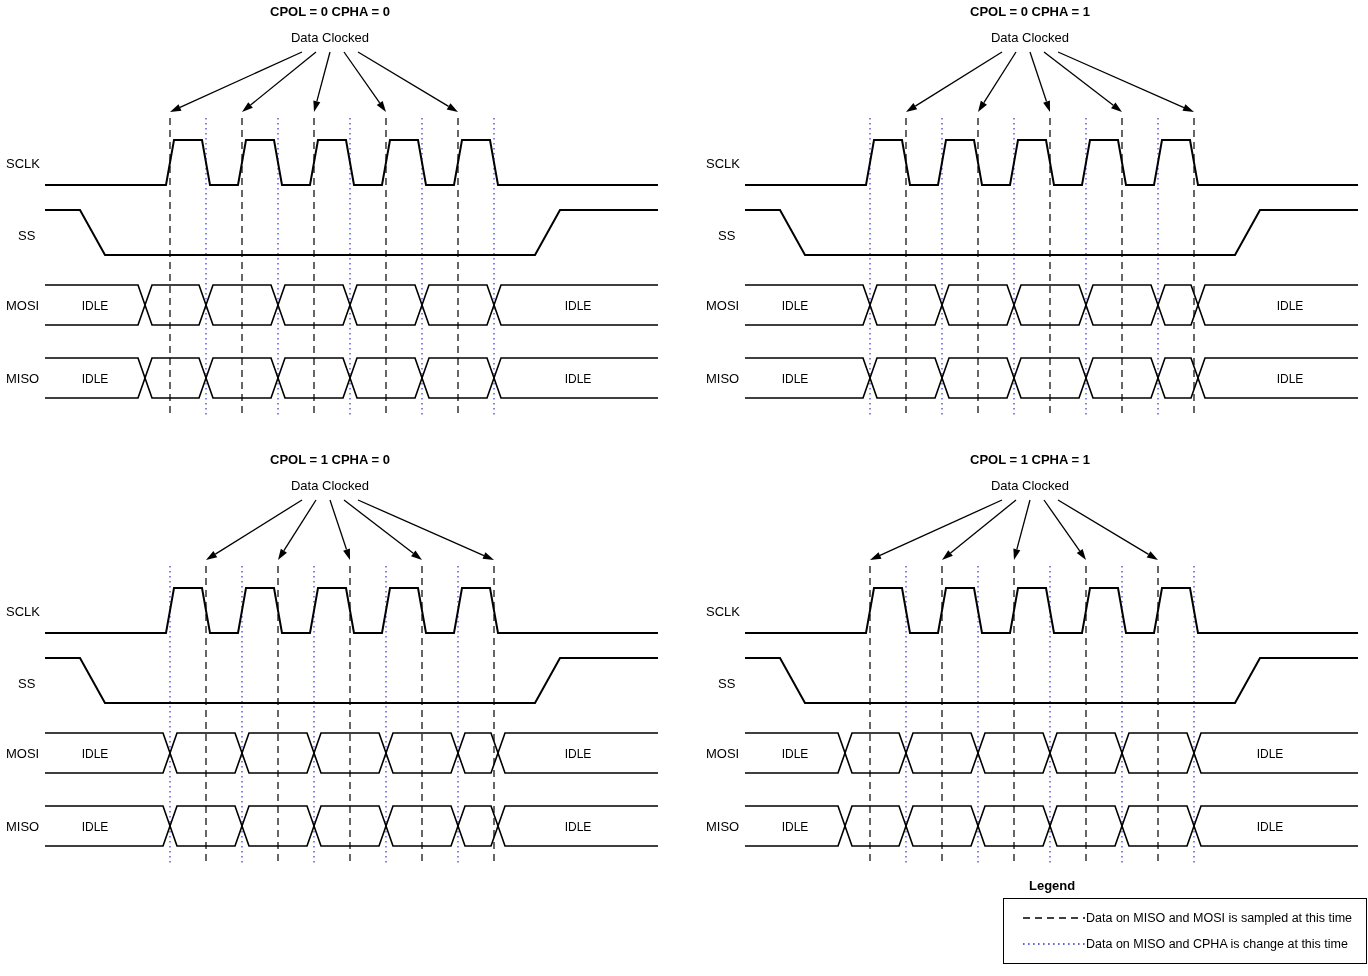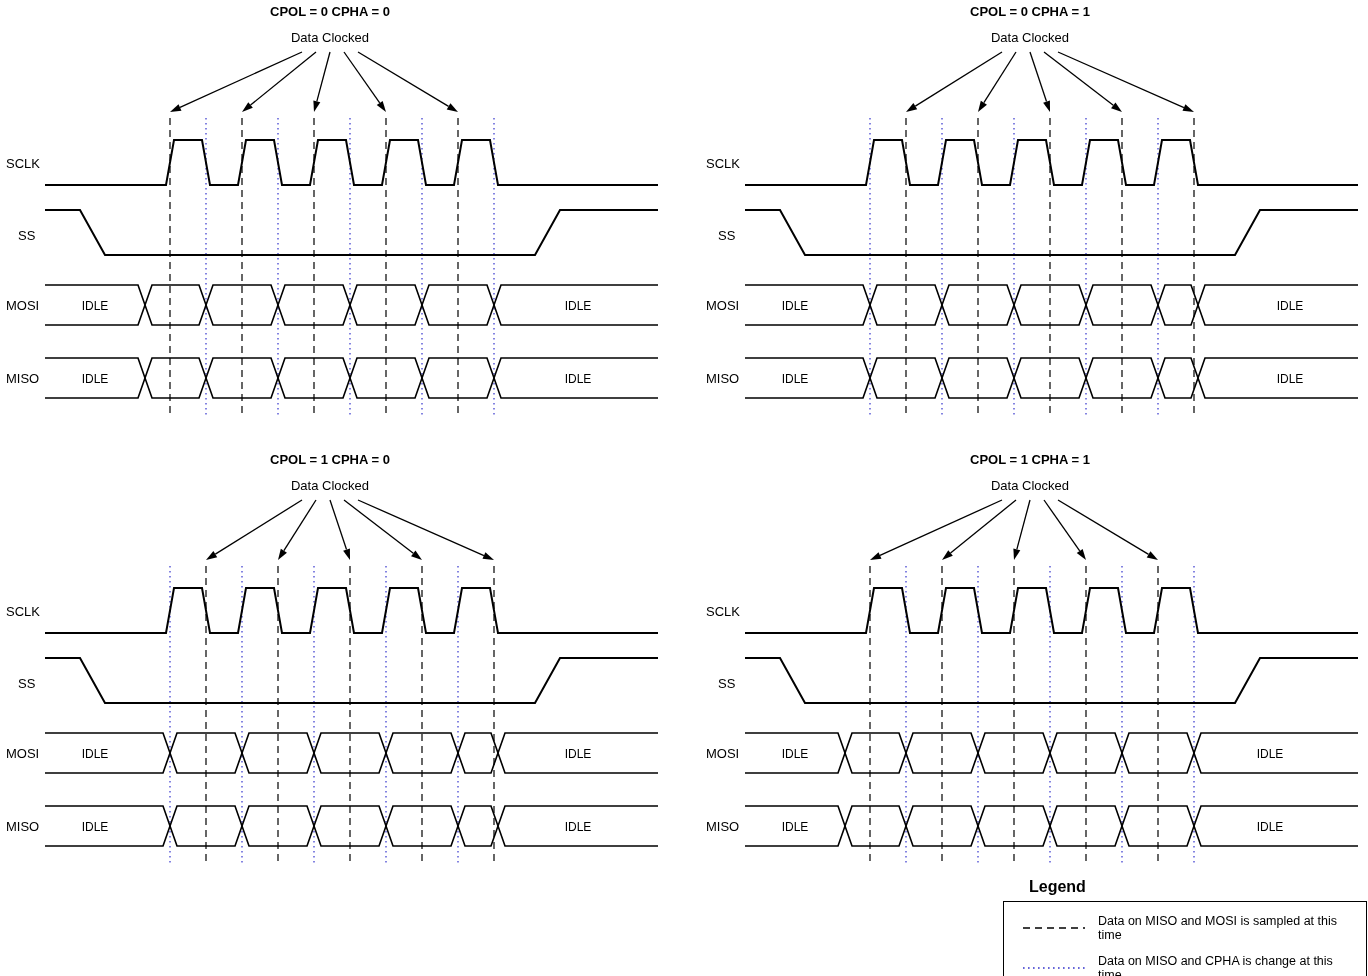--- a/index.html
+++ b/index.html
@@ -7,26 +7,26 @@
     width:1368px; height:976px; position:relative; background:#ffffff;
     font-family:"Liberation Sans", sans-serif; overflow:hidden;
   }
   svg.panel { position:absolute; overflow:visible; }
   svg text { font-family:"Liberation Sans", sans-serif; fill:#000; }
   .title { font-size:13px; font-weight:bold; text-anchor:middle; }
   .anno  { font-size:13px; text-anchor:middle; }
   .sig   { font-size:13px; }
   .idle  { font-size:12px; text-anchor:middle; }
   .legend-wrap { position:absolute; left:1003px; top:878px; width:364px; }
-  .legend-title { font-size:16px; font-weight:bold; margin:0 0 5px 26px; }
+  .legend-title { font-size:13px; font-weight:bold; margin:0 0 5px 26px; }
   .legend-box {
     border:1px solid #000; background:#fff; box-sizing:border-box;
     padding:12px 8px; display:flex; flex-direction:column; gap:12px;
   }
-  .legend-row { display:flex; align-items:center; gap:12px; font-size:12.5px; color:#000; }
+  .legend-row { display:flex; align-items:center; font-size:12.5px; color:#000; }
   .legend-row svg { flex:0 0 auto; margin-left:10px; overflow:visible; }
 </style>
 </head>
 <body>
 
 <svg class="panel" viewBox="0 0 668 440" width="668" height="440" style="left:0px; top:0px">
   <g class="waves">
       <line x1="170" y1="118" x2="170" y2="418" stroke="#000000" stroke-width="1.2" stroke-dasharray="7 5"></line>
       <line x1="242" y1="118" x2="242" y2="418" stroke="#000000" stroke-width="1.2" stroke-dasharray="7 5"></line>
       <line x1="314" y1="118" x2="314" y2="418" stroke="#000000" stroke-width="1.2" stroke-dasharray="7 5"></line>

